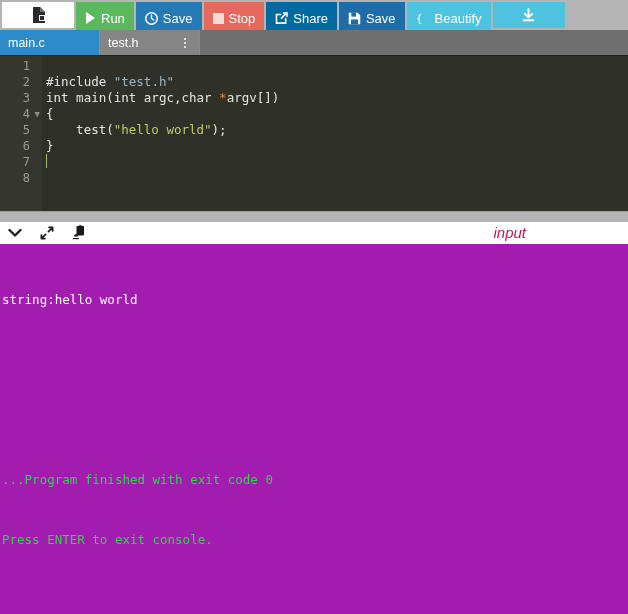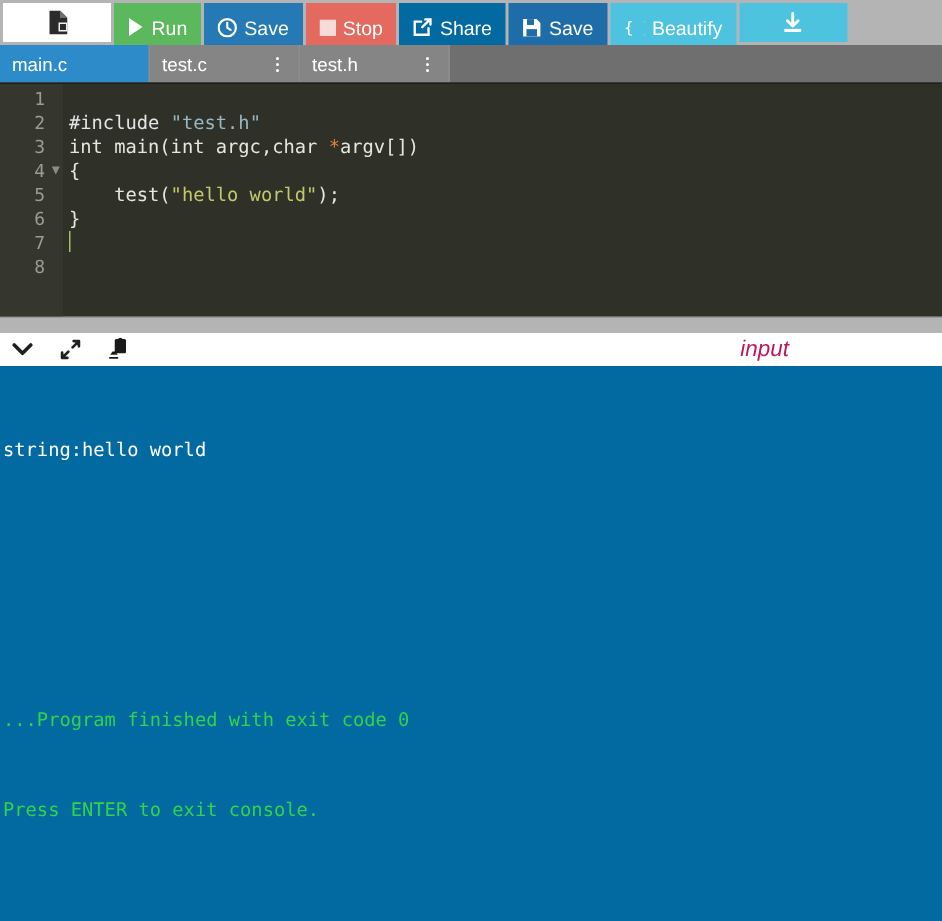--- a/index.html
+++ b/index.html
@@ -212,21 +212,21 @@
   .ch-input-label {
     color: #be185d;
     font-size: 15px;
     margin-right: 92px;
     font-style: italic;
   }
 
   
   .console {
     flex: 1 1 auto;
-    background: #0369a1;
+    background: #a21caf;
     color: #ffffff;
     font-family: "DejaVu Sans Mono", monospace;
     font-size: 12.5px;
     line-height: 20px;
     padding: 6px 4px 0 2px;
     box-sizing: border-box;
     overflow: hidden;
     white-space: pre;
   }
   .c-white { color: #ffffff; }
@@ -318,28 +318,20 @@
       </span>
     </button>
   </div>
 
   <div class="tabbar">
 
     <div class="tab active">
       <span class="tab-label">main.c</span>
     </div>
 
-    <div class="tab inactive">
-      <span class="tab-label">test.c</span>
-      <span class="tab-menu">
-          <i></i>
-          <i></i>
-          <i></i>
-        </span>
-    </div>
 
     <div class="tab inactive">
       <span class="tab-label">test.h</span>
       <span class="tab-menu">
           <i></i>
           <i></i>
           <i></i>
         </span>
     </div>
 

